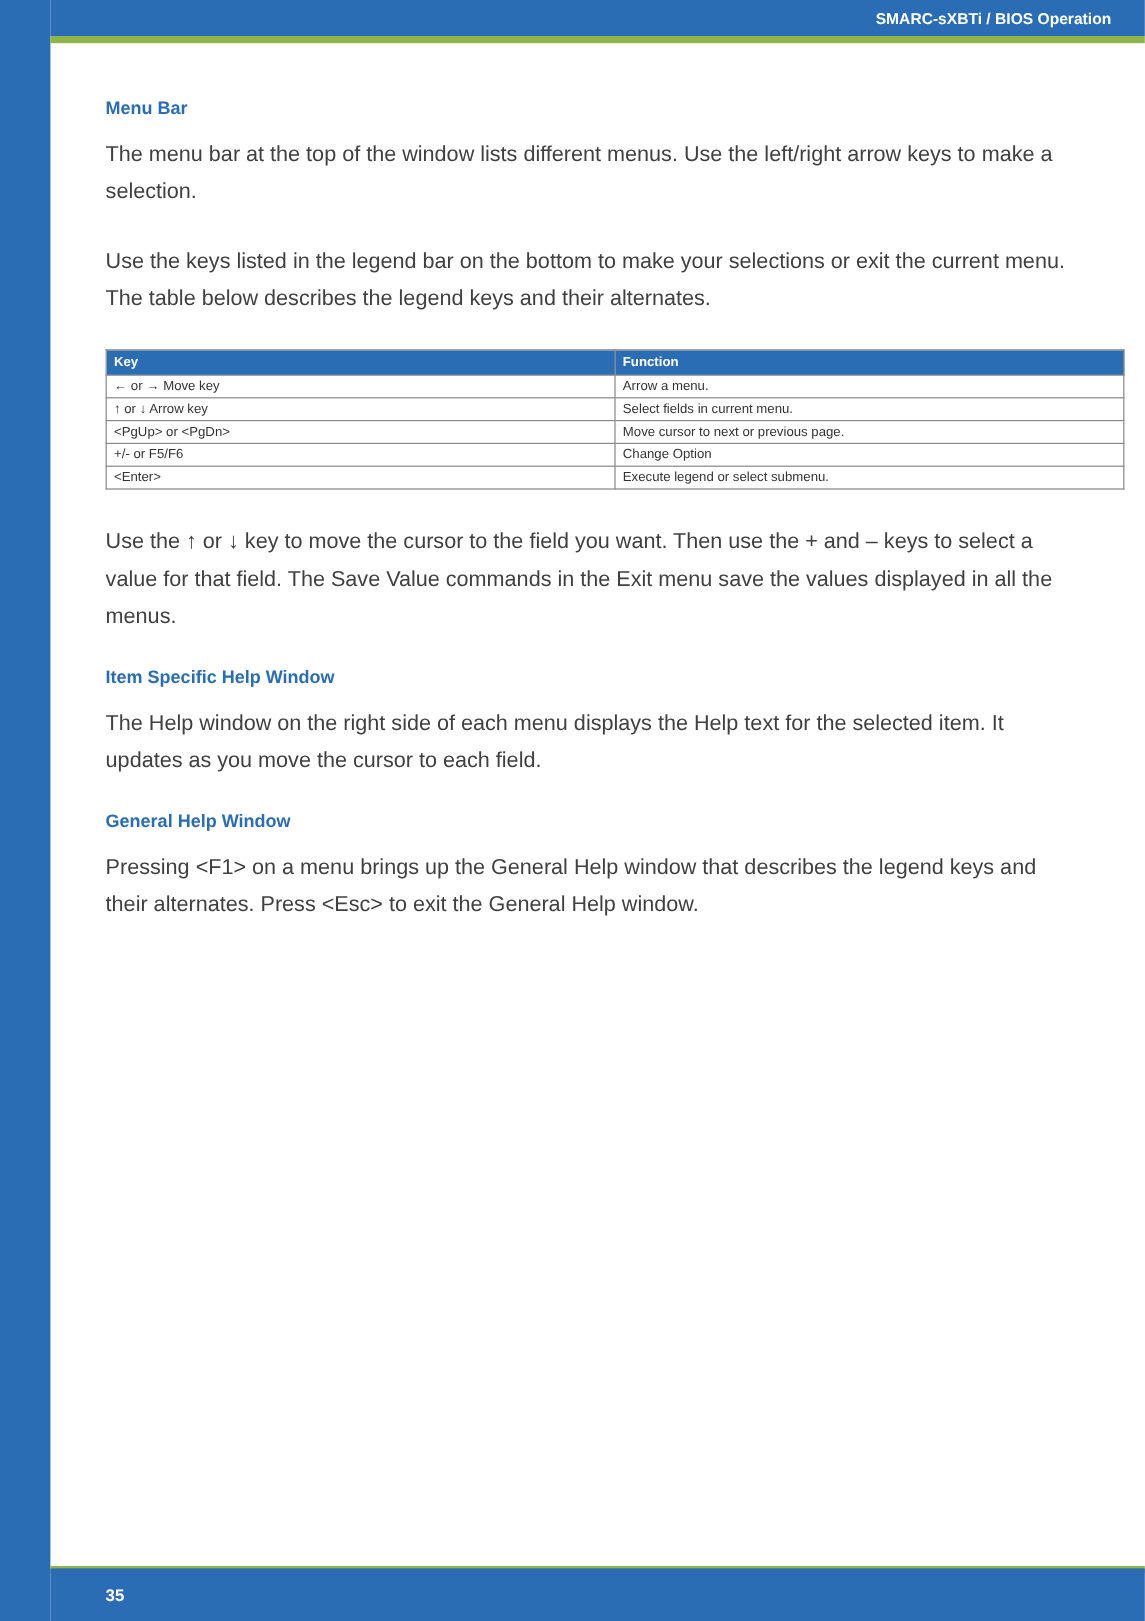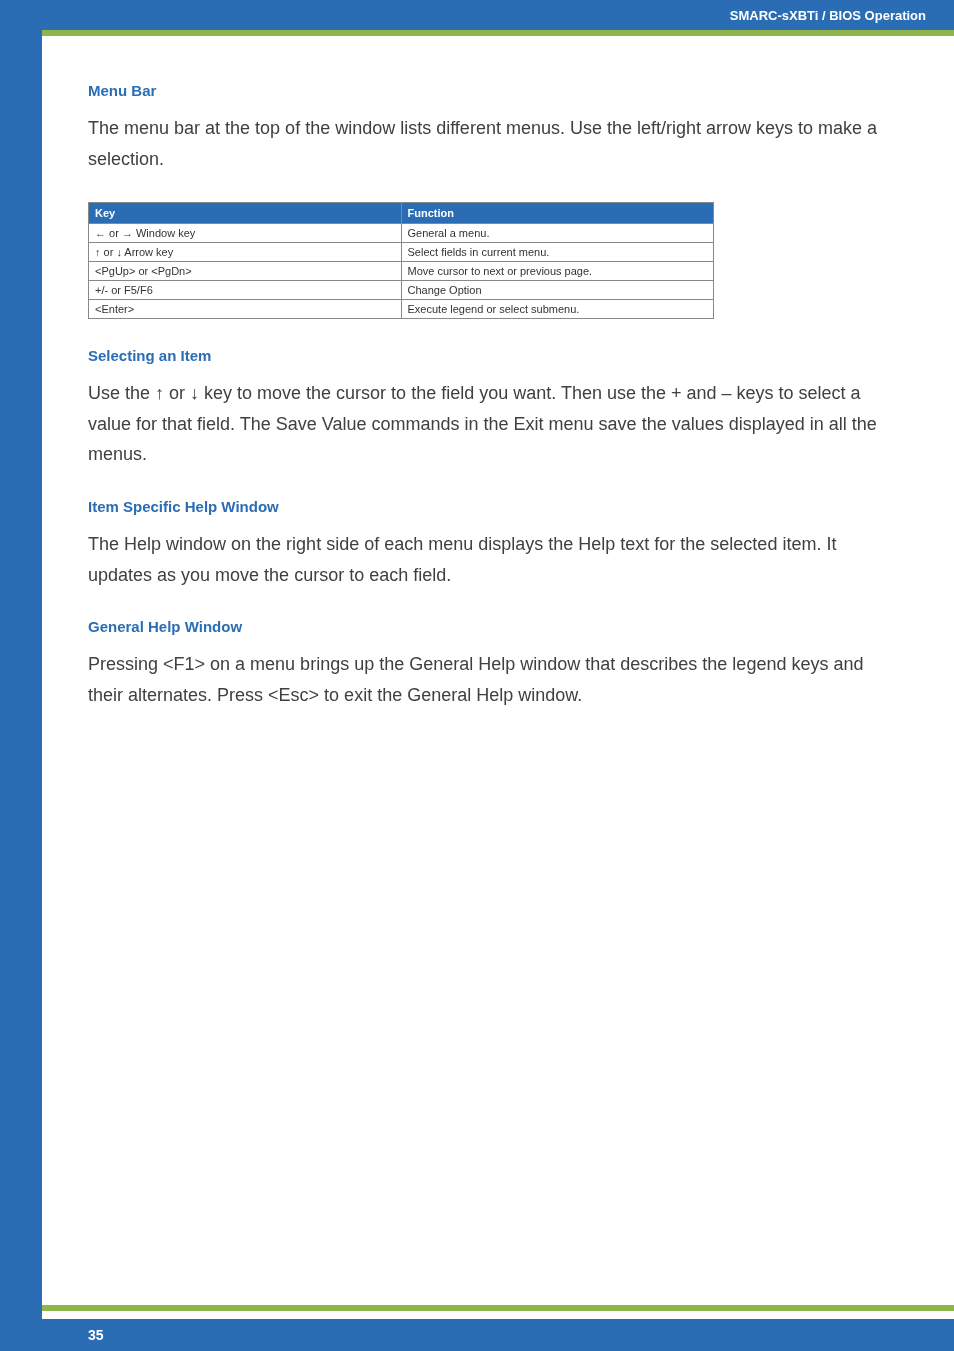--- a/index.html
+++ b/index.html
@@ -49,21 +49,21 @@
   font-weight: 700;
   margin-bottom: 14px;
 }
 .body-text {
   font-size: 18px;
   line-height: 1.7;
   color: #404040;
   margin-bottom: 28px;
 }
 table.keytable {
-  width: 626px;
+  width: 849px;
   border-collapse: collapse;
   font-size: 11px;
   margin-bottom: 28px;
 }
 table.keytable th {
   background: #2a6db5;
   color: #fff;
   text-align: left;
   font-weight: 700;
   padding: 4px 6px;
@@ -72,21 +72,21 @@
 table.keytable td {
   border: 1px solid #888;
   padding: 3px 6px;
   color: #333;
   background: #fff;
   height: 18px;
 }
 .footer-bar {
   position: absolute;
   left: 42px; bottom: 0; right: 0;
-  height: 32px;
+  height: 44px;
   background: #2a6db5;
   display: flex;
   align-items: center;
   padding-left: 46px;
   text-align: right;
 }
 .footer-pagenum {
   color: #fff;
   font-size: 14px;
   font-weight: 700;
@@ -109,32 +109,33 @@
 <div class="header-underline"></div>
 
 <div class="content">
 
   <div class="section-block">
     <div class="section-title">Menu Bar</div>
     <div class="body-text">The menu bar at the top of the window lists different menus. Use the left/right arrow keys to make a selection.</div>
   </div>
 
   <div class="section-block">
+    <div class="body-text">Use the keys listed in the legend bar on the bottom to make your selections or exit the current menu. The table below describes the legend keys and their alternates.</div>
 
     <table class="keytable">
       <thead>
         <tr>
           <th style="width:50%">Key</th>
           <th style="width:50%">Function</th>
         </tr>
       </thead>
       <tbody>
         <tr>
-          <td>← or → Window key</td>
-          <td>General a menu.</td>
+          <td>← or → Move key</td>
+          <td>Arrow a menu.</td>
         </tr>
         <tr>
           <td>↑ or ↓ Arrow key</td>
           <td>Select fields in current menu.</td>
         </tr>
         <tr>
           <td>&lt;PgUp&gt; or &lt;PgDn&gt;</td>
           <td>Move cursor to next or previous page.</td>
         </tr>
         <tr>
@@ -143,21 +144,20 @@
         </tr>
         <tr>
           <td>&lt;Enter&gt;</td>
           <td>Execute legend or select submenu.</td>
         </tr>
       </tbody>
     </table>
   </div>
 
   <div class="section-block">
-    <div class="section-title">Selecting an Item</div>
     <div class="body-text">Use the ↑ or ↓ key to move the cursor to the field you want. Then use the + and – keys to select a value for that field. The Save Value commands in the Exit menu save the values displayed in all the menus.</div>
   </div>
 
 
   <div class="section-block">
     <div class="section-title">Item Specific Help Window</div>
     <div class="body-text">The Help window on the right side of each menu displays the Help text for the selected item. It updates as you move the cursor to each field.</div>
   </div>
 
   <div class="section-block">

